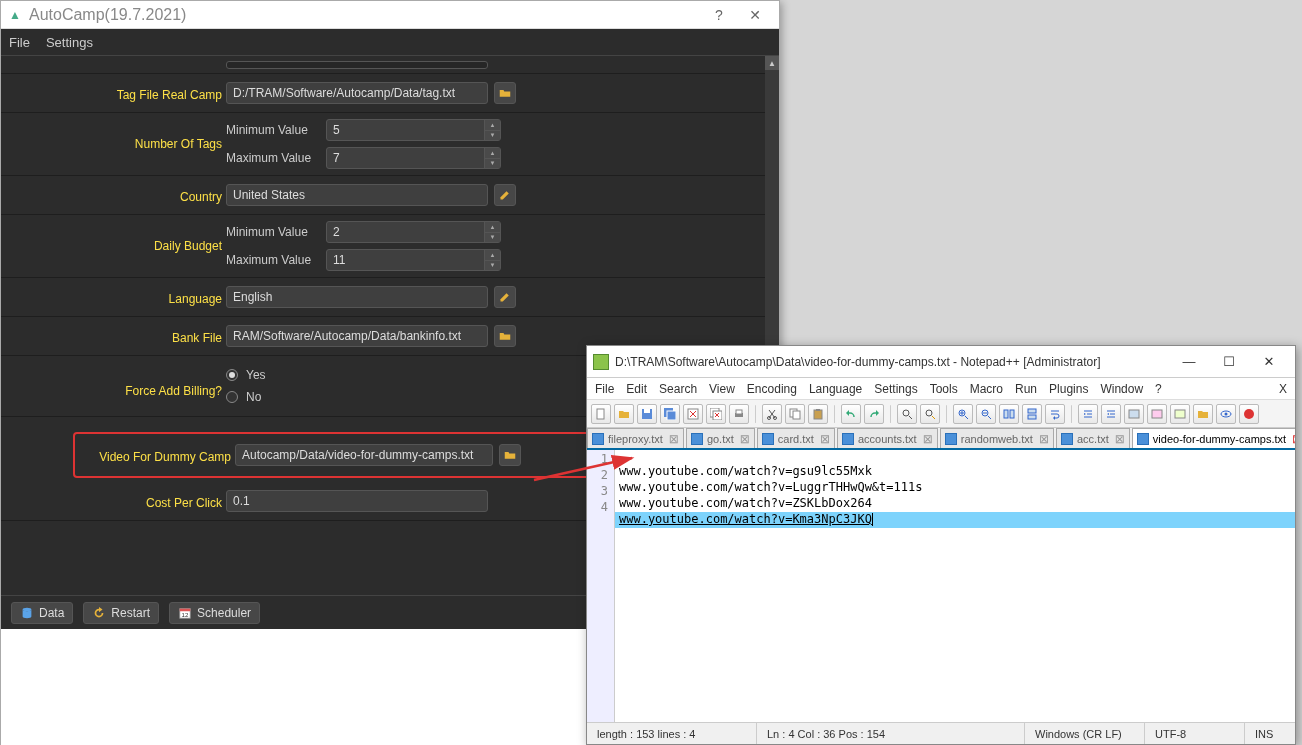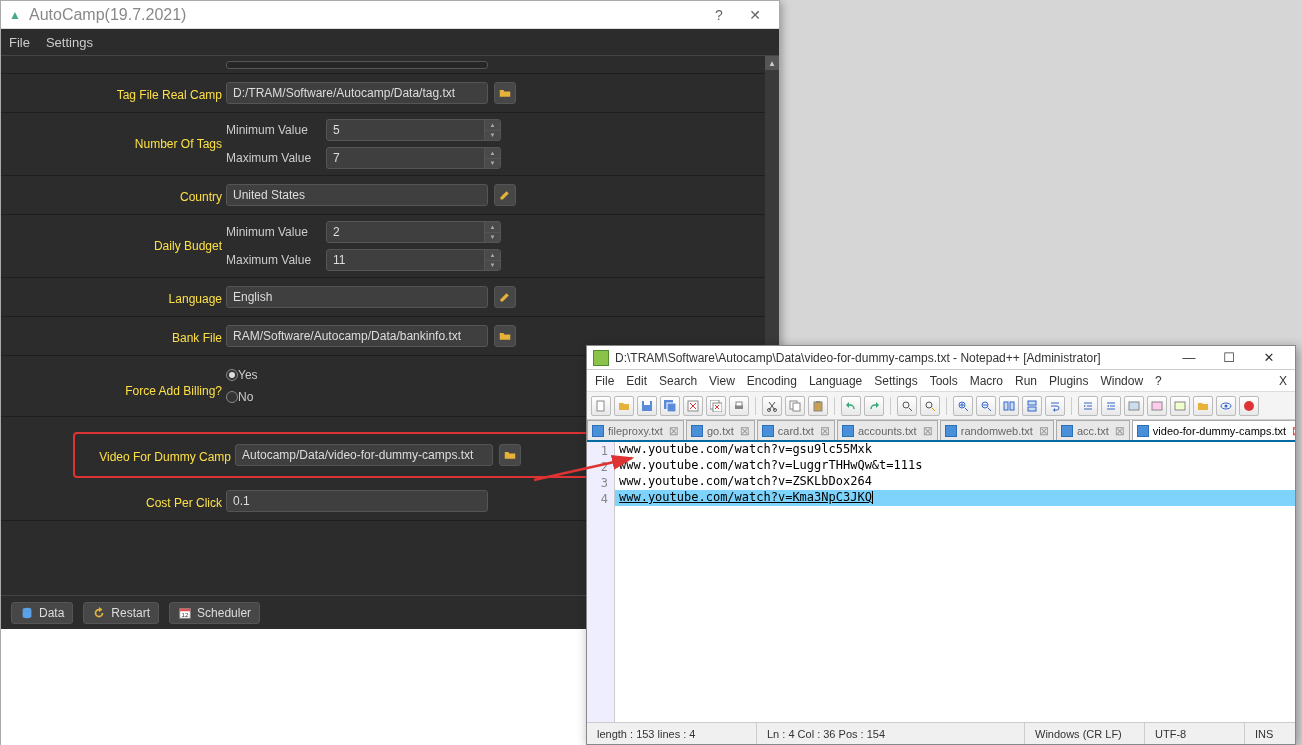--- a/index.html
+++ b/index.html
@@ -132,21 +132,21 @@
     width: 22px; height: 22px;
     background: #474747;
     border: 1px solid #555;
     border-radius: 3px;
     display:flex;align-items:center;justify-content:center;
     cursor: default;
   }
   .icon-btn svg { width:12px;height:12px; }
 
   .radio-group { display:flex; flex-direction:column; gap:8px; padding: 4px 0; }
-  .radio-item { display:flex; align-items:center; color:#ccc; font-size:12px; }
+  .radio-item { display:flex; align-items:center; gap:8px; color:#ccc; font-size:12px; }
   .radio-dot {
     width:12px;height:12px;border-radius:50%;border:1px solid #888;background:#333;
     display:flex;align-items:center;justify-content:center;
   }
   .radio-dot.sel::after{content:"";width:6px;height:6px;border-radius:50%;background:#ddd;}
 
   .highlight-row {
     border: 2px solid #d33;
     border-radius: 4px;
     margin: 15px 8px 4px 72px;
@@ -183,21 +183,21 @@
     position: absolute;
     left: 586px; top: 345px;
     width: 710px;
     height: 400px;
     background: #f0f0f0;
     border: 1px solid #888;
     box-shadow: 2px 2px 10px rgba(0,0,0,.35);
     display:flex;flex-direction:column;
   }
   .np-titlebar {
-    height: 24px; background:#fff; display:flex;align-items:center;padding:0 6px;
+    height: 32px; background:#fff; display:flex;align-items:center;padding:0 6px;
     border-bottom:1px solid #ccc;
   }
   .np-titlebar .np-icon{width:16px;height:16px;margin-right:6px;background:#8bc34a;border:1px solid #558b2f;}
   .np-titlebar .np-title{flex:1;font-size:12px;color:#333;}
   .np-titlebar .win { display:flex; }
   .np-titlebar .win span{width:40px;height:24px;display:inline-flex;align-items:center;justify-content:center;color:#333;font-size:13px;cursor:default;}
 
   .np-menubar{height:22px;background:#fff;display:flex;align-items:center;gap:12px;padding:0 8px;font-size:12px;color:#333;border-bottom:1px solid #ddd;}
   .np-menubar span{cursor:default;}
   .np-menubar .filler{flex:1;}
@@ -210,21 +210,21 @@
 
   .np-tabs{height:22px;background:#f0f0f0;display:flex;align-items:flex-end;border-bottom:2px solid #0369a1;overflow:hidden;}
   .tab{height:20px;background:#e8e8e8;border:1px solid #aaa;border-bottom:none;display:flex;align-items:center;gap:4px;padding:0 4px;font-size:11px;color:#666;margin-right:2px;white-space:nowrap;}
   .tab .tab-ico{width:12px;height:12px;background:#4a90d9;border:1px solid #2a70b9;}
   .tab .tab-x{color:#999;font-size:12px;margin-left:2px;}
   .tab.active{background:#fff;color:#000;height:21px;position:relative;top:1px;}
 
   .np-editor{flex:1;background:#fff;display:flex;overflow:hidden;position:relative;}
   .gutter{width:28px;background:#eef;border-right:1px solid #ccc;color:#888;font-family:Consolas,monospace;font-size:12px;padding-top:2px;}
   .gutter div{height:16px;text-align:right;padding-right:6px;}
-  .code{flex:1;font-family:Consolas,monospace;font-size:12px;color:#000;padding-top:0;}
+  .code{flex:1;font-family:Consolas,monospace;font-size:12px;color:#000;padding-top:14px;}
   .code .line{height:16px;padding-left:4px;white-space:pre;}
   .code .line.current{background:#7dd3fc;text-decoration:underline;}
   .caret{display:inline-block;width:1px;height:13px;background:#000;vertical-align:middle;}
 
   .np-status{height:22px;background:#f0f0f0;border-top:1px solid #ccc;display:flex;align-items:center;font-size:11px;color:#333;}
   .np-status .cell{padding:4px 10px;border-right:1px solid #ccc;height:100%;display:flex;align-items:center;}
   .np-status .cell.wide{flex:1;}
 
   
   .arrow-svg{position:absolute;left:0;top:0;width:1302px;height:745px;pointer-events:none;}

